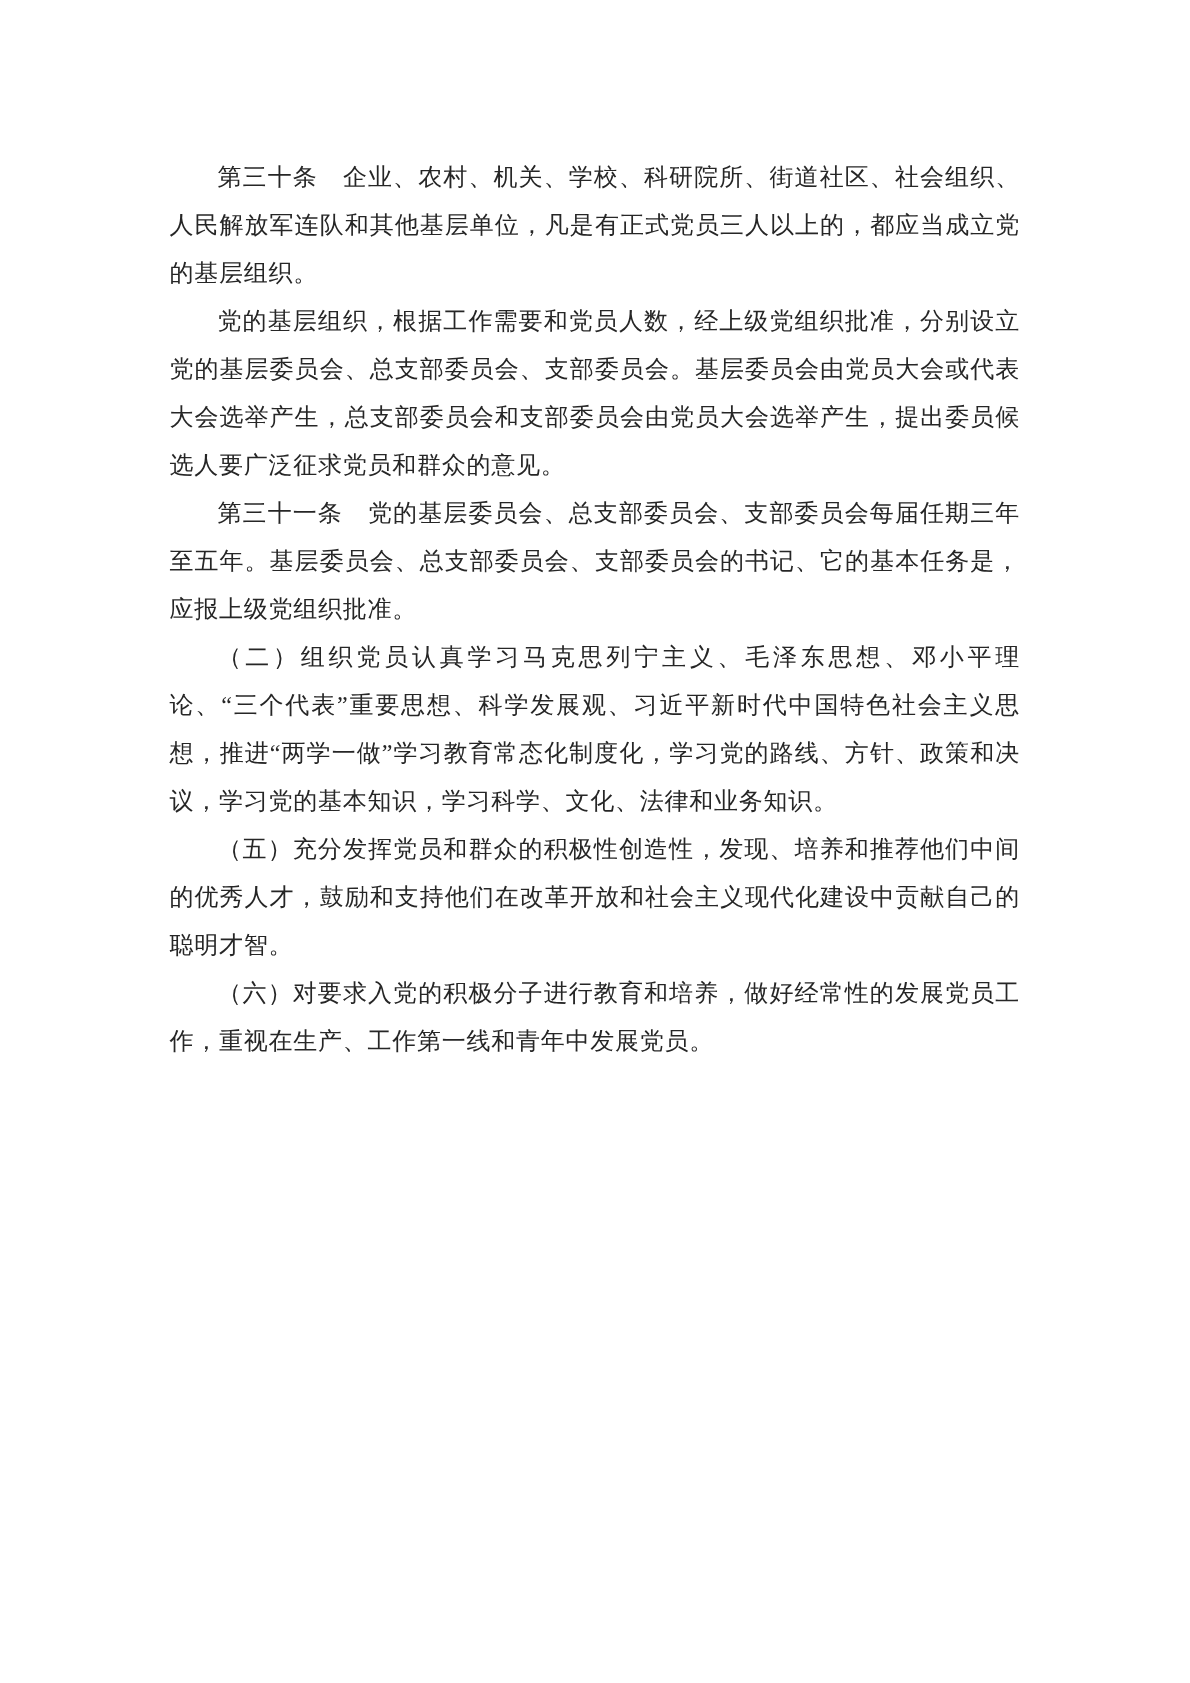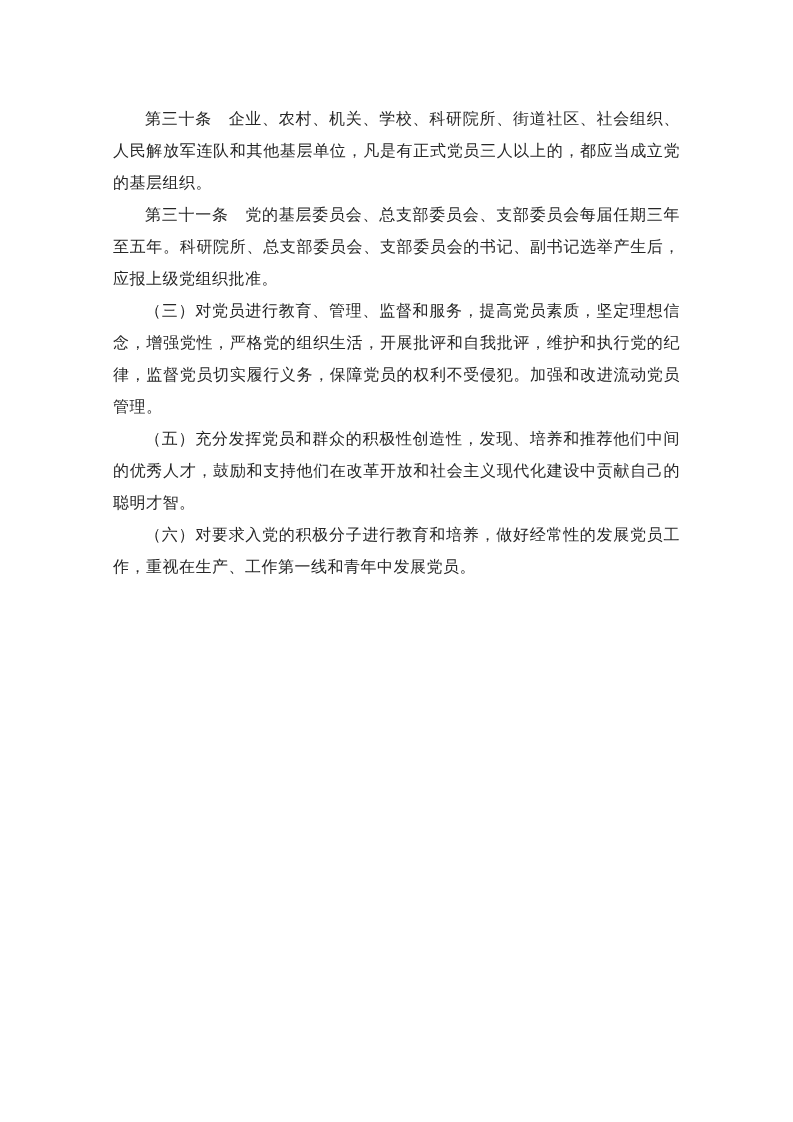--- a/index.html
+++ b/index.html
@@ -31,17 +31,18 @@
     text-indent: 2em;
     letter-spacing: 0.5px;
     word-break: break-all;
   }
 </style>
 </head>
 <body>
 
 <div class="page">
   <p class="para">第三十条　企业、农村、机关、学校、科研院所、街道社区、社会组织、人民解放军连队和其他基层单位，凡是有正式党员三人以上的，都应当成立党的基层组织。</p>
-  <p class="para">第三十一条　党的基层委员会、总支部委员会、支部委员会每届任期三年至五年。科研院所、总支部委员会、支部委员会的书记、副书记选举产生后，应报上级党组织批准。</p>
-  <p class="para">（三）对党员进行教育、管理、监督和服务，提高党员素质，坚定理想信念，增强党性，严格党的组织生活，开展批评和自我批评，维护和执行党的纪律，监督党员切实履行义务，保障党员的权利不受侵犯。加强和改进流动党员管理。</p>
+  <p class="para">党的基层组织，根据工作需要和党员人数，经上级党组织批准，分别设立党的基层委员会、总支部委员会、支部委员会。基层委员会由党员大会或代表大会选举产生，总支部委员会和支部委员会由党员大会选举产生，提出委员候选人要广泛征求党员和群众的意见。</p>
+  <p class="para">第三十一条　党的基层委员会、总支部委员会、支部委员会每届任期三年至五年。基层委员会、总支部委员会、支部委员会的书记、它的基本任务是，应报上级党组织批准。</p>
+  <p class="para">（二）组织党员认真学习马克思列宁主义、毛泽东思想、邓小平理论、“三个代表”重要思想、科学发展观、习近平新时代中国特色社会主义思想，推进“两学一做”学习教育常态化制度化，学习党的路线、方针、政策和决议，学习党的基本知识，学习科学、文化、法律和业务知识。</p>
   <p class="para">（五）充分发挥党员和群众的积极性创造性，发现、培养和推荐他们中间的优秀人才，鼓励和支持他们在改革开放和社会主义现代化建设中贡献自己的聪明才智。</p>
   <p class="para">（六）对要求入党的积极分子进行教育和培养，做好经常性的发展党员工作，重视在生产、工作第一线和青年中发展党员。</p>
 </div>
 
 </body></html>

